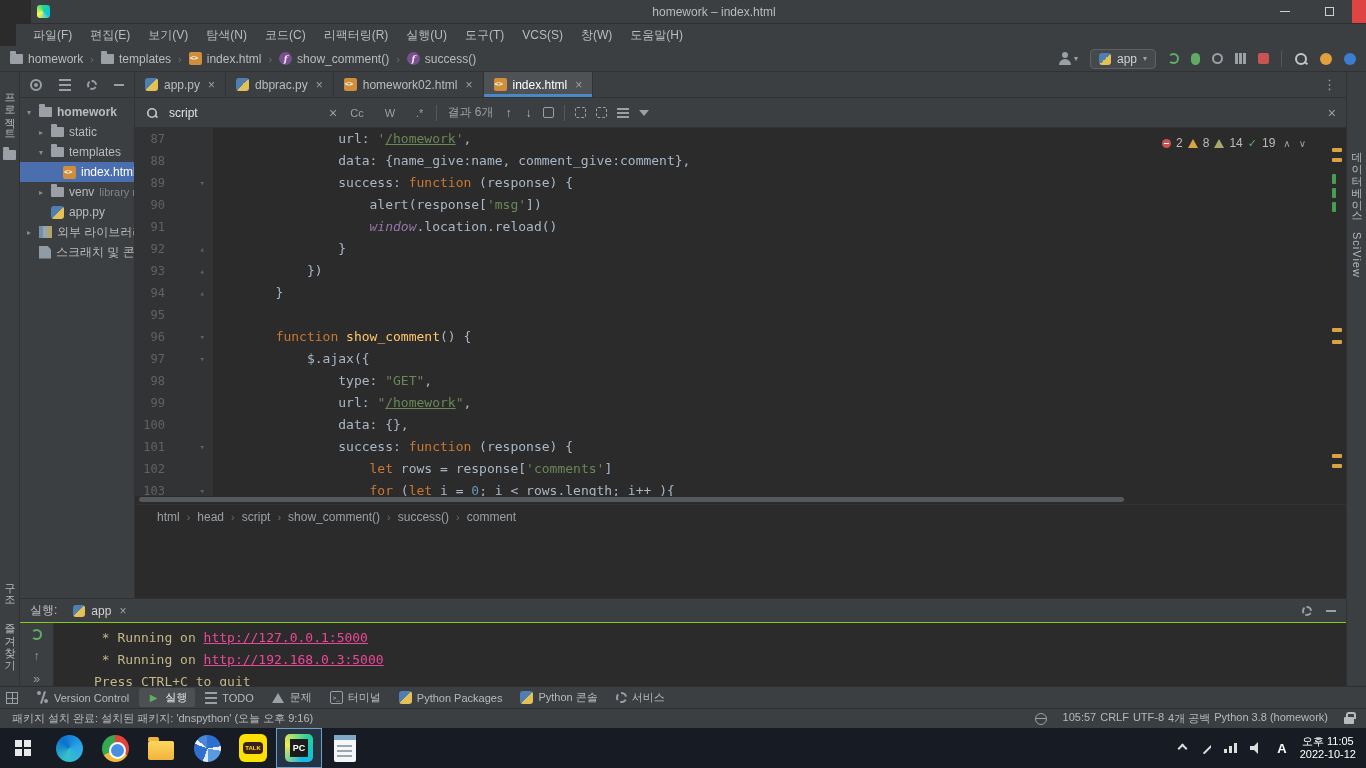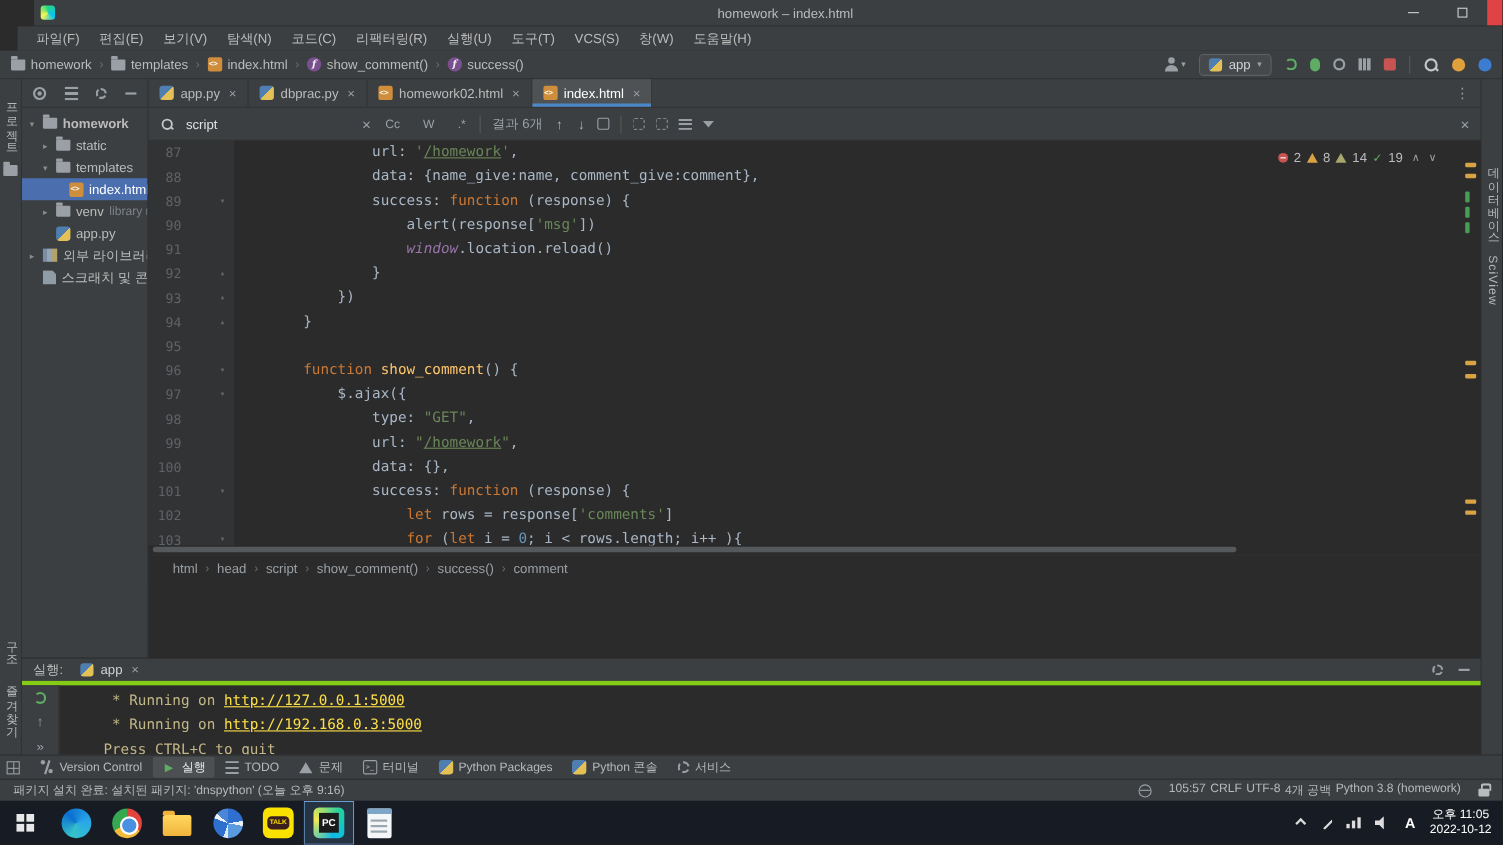--- a/index.html
+++ b/index.html
@@ -123,32 +123,32 @@
   .mark { position:absolute; right:0; width:10px; height:4px; border-radius:1px; }
   .mark-warn { background:#d9a343; }
   .mark-ok { background:#499c54; width:4px; right:6px; height:10px; }
 
   #hscroll { height:8px; background:#2b2b2b; position:relative; }
   #hscroll .thumb { position:absolute; left:4px; top:1px; width:985px; height:5px; background:#55595b; border-radius:3px; }
   #crumbs2 { height:24px; display:flex; align-items:center; padding-left:22px; color:#9aa0a6; border-top:1px solid #323232; background:#2b2b2b; }
 
   
   #runpanel { position:absolute; left:20px; top:598px; width:1326px; height:88px; background:#2b2b2b; border-top:1px solid #323232; }
-  .rp-head { height:24px; background:#3c3f41; display:flex; align-items:center; gap:10px; padding:0 10px; border-bottom:4px solid #84cc16; }
+  .rp-head { height:24px; background:#3c3f41; display:flex; align-items:center; gap:10px; padding:0 10px; border-bottom:1px solid #84cc16; }
   .rp-tab { display:flex; align-items:center; gap:6px; padding:0 6px; height:100%; color:#d0d3d6; }
   .rp-min { width:10px; height:2px; background:#9aa0a6; display:inline-block; }
   .rp-right { margin-left:auto; display:flex; align-items:center; gap:14px; }
   .rp-body { display:flex; height:64px; }
   .rp-tools { width:34px; display:flex; flex-direction:column; align-items:center; gap:9px; padding-top:6px; border-right:1px solid #323232; background:#3c3f41; }
   .rp-up { color:#9aa0a6; font-size:12px; }
   .rp-more { color:#9aa0a6; font-size:12px; }
   #console { flex:1; font-family:"DejaVu Sans Mono", monospace; font-size:13px; padding:4px 0 0 40px; overflow:hidden; }
   .con-line { height:22px; line-height:22px; white-space:pre; }
   .c-out { color:#c3b787; }
-  .c-link { color:#fde047; text-decoration:underline; }
+  .c-link { color:#ec4899; text-decoration:underline; }
 
   
   #bottombar { position:absolute; left:0; top:686px; width:1366px; height:22px; background:#3c3f41; border-top:1px solid #2d2f30; display:flex; align-items:center; gap:2px; padding:0 6px; font-size:11px; color:#b6b9bc; }
   .ico-grid { width:12px; height:12px; border:1px solid #9aa0a6; position:relative; margin-right:8px; flex:0 0 auto; }
   .ico-grid::before { content:""; position:absolute; left:5px; top:0; width:1px; height:10px; background:#9aa0a6; }
   .ico-grid::after { content:""; position:absolute; left:0; top:5px; width:10px; height:1px; background:#9aa0a6; }
   .bb-item { display:flex; align-items:center; gap:5px; padding:2px 8px; border-radius:2px; }
   .bb-item.active { background:#4c5052; color:#e8e8e8; }
   .bi { width:13px; height:13px; display:inline-flex; align-items:center; justify-content:center; position:relative; }
   .bi-vcs::before { content:""; position:absolute; left:6px; top:0; width:2px; height:13px; background:#9aa0a6; transform:rotate(18deg); }

